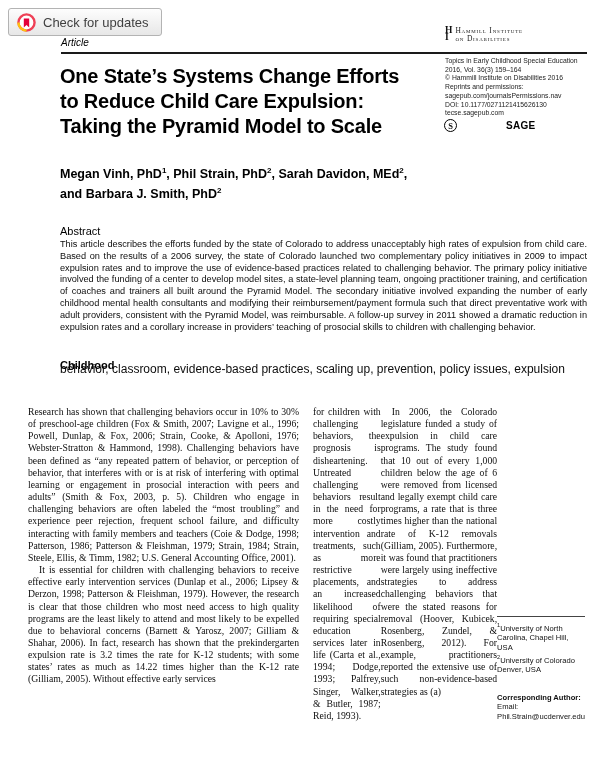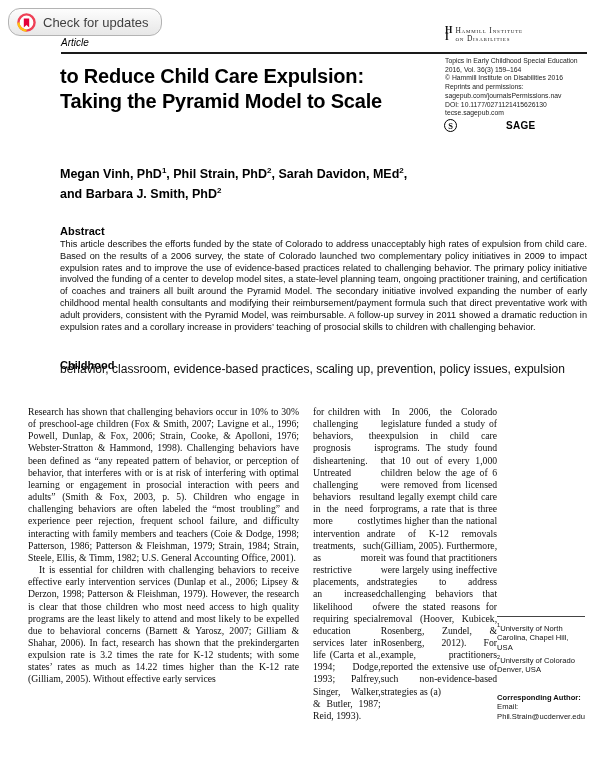--- a/index.html
+++ b/index.html
@@ -7,21 +7,21 @@
   .page {
     position:relative; width:600px; height:779px; background:#fff;
     font-family:"Liberation Sans", sans-serif; color:#111; overflow:hidden;
   }
 
   
   .update-badge {
     position:absolute; left:8px; top:8px; height:28px;
     display:flex; align-items:center; gap:7px; padding:0 12px 0 8px;
     background:linear-gradient(#fdfdfd,#e7e7e7);
-    border:1px solid #b3b3b3; border-radius:12px; cursor:pointer;
+    border:1px solid #b3b3b3; border-radius:3px; cursor:pointer;
   }
   .update-badge .label { font-size:13px; color:#3f3f3f; }
 
   
   .article-type { position:absolute; left:61px; top:37px; font-size:10px; font-style:italic; color:#000; }
   .header-rule { position:absolute; left:61px; top:52px; width:526px; height:1.5px; background:#1a1a1a; }
 
   
   .hammill { position:absolute; left:445px; top:27px; display:flex; gap:3px; align-items:flex-start; }
   .monogram { font-family:"Liberation Serif", serif; font-weight:bold; font-size:9.5px; line-height:7px; }
@@ -42,21 +42,21 @@
 
   
   .title { position:absolute; left:60px; top:64px; font-size:20px; font-weight:bold; line-height:25px; color:#000; letter-spacing:-0.2px; }
   .title div { white-space:nowrap; }
 
   
   .authors { position:absolute; left:60px; top:163px; font-size:12.5px; font-weight:bold; line-height:16.5px; color:#000; }
   .authors sup { font-size:8px; }
 
   
-  .abstract-heading { position:absolute; left:60px; top:225px; font-size:11px; font-weight:bold; color:#000; }
+  .abstract-heading { position:absolute; left:60px; top:225px; font-size:11px; font-weight:normal; color:#000; }
   .abstract-text { position:absolute; left:60px; top:239px; width:527px; font-size:9.2px; line-height:11.8px; text-align:justify; color:#0d0d0d; }
   .keywords-heading { position:absolute; left:60px; top:359px; font-size:11px; font-weight:bold; color:#000; }
   .keywords-text { position:absolute; left:60px; top:362px; width:527px; font-size:12px; color:#0d0d0d; }
 
   
   .body-columns { position:absolute; left:28px; top:406px; width:557px; display:flex; gap:14px; }
   .col { font-family:"Liberation Serif", serif; font-size:9.7px; line-height:12.15px; text-align:justify; color:#0d0d0d; }
   .col-left { width:271px; }
   .col-right { width:272px; display:flex; flex-direction:row; min-height:316px; }
   .col p.indent { text-indent:11px; }
@@ -106,20 +106,21 @@
     <div>DOI: 10.1177/0271121415626130</div>
     <div>tecse.sagepub.com</div>
   </div>
 
   <div class="sage">
     <span class="sage-circle">S</span>
     <span class="sage-word">SAGE</span>
   </div>
 
   <div class="title">
+    <div>One State’s Systems Change Efforts</div>
     <div>to Reduce Child Care Expulsion:</div>
     <div>Taking the Pyramid Model to Scale</div>
   </div>
 
   <div class="authors">
     <div><span>Megan Vinh, PhD</span><sup>1</sup><span>, Phil Strain, PhD</span><sup>2</sup><span>, Sarah Davidon, MEd</span><sup>2</sup><span>,</span></div>
     <div><span>and Barbara J. Smith, PhD</span><sup>2</sup></div>
   </div>
 
   <div class="abstract-heading">Abstract</div>

